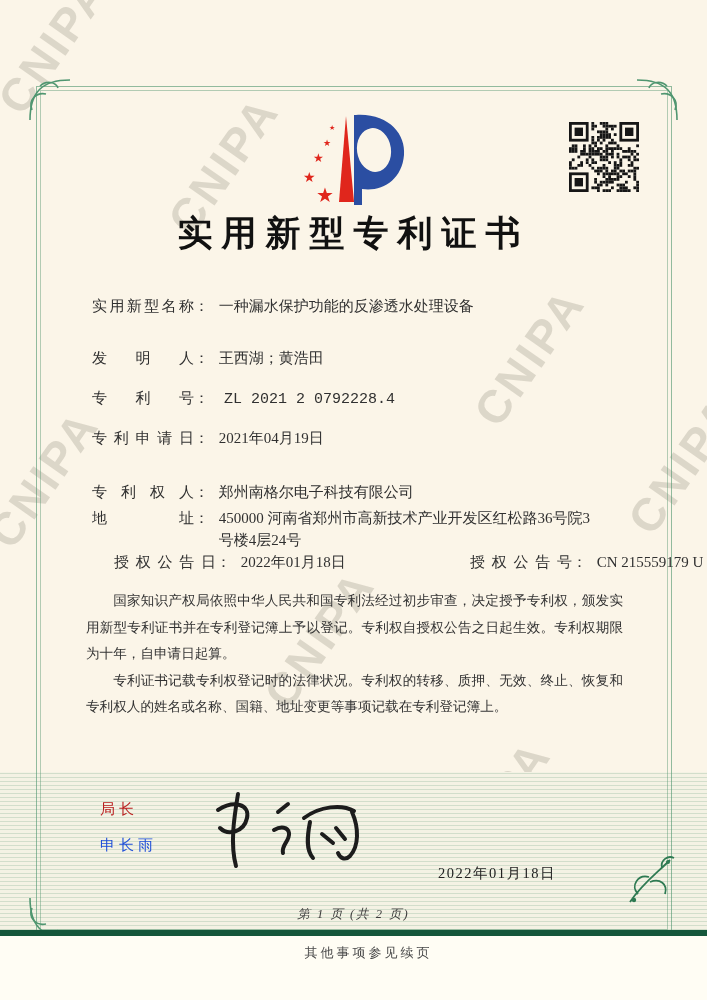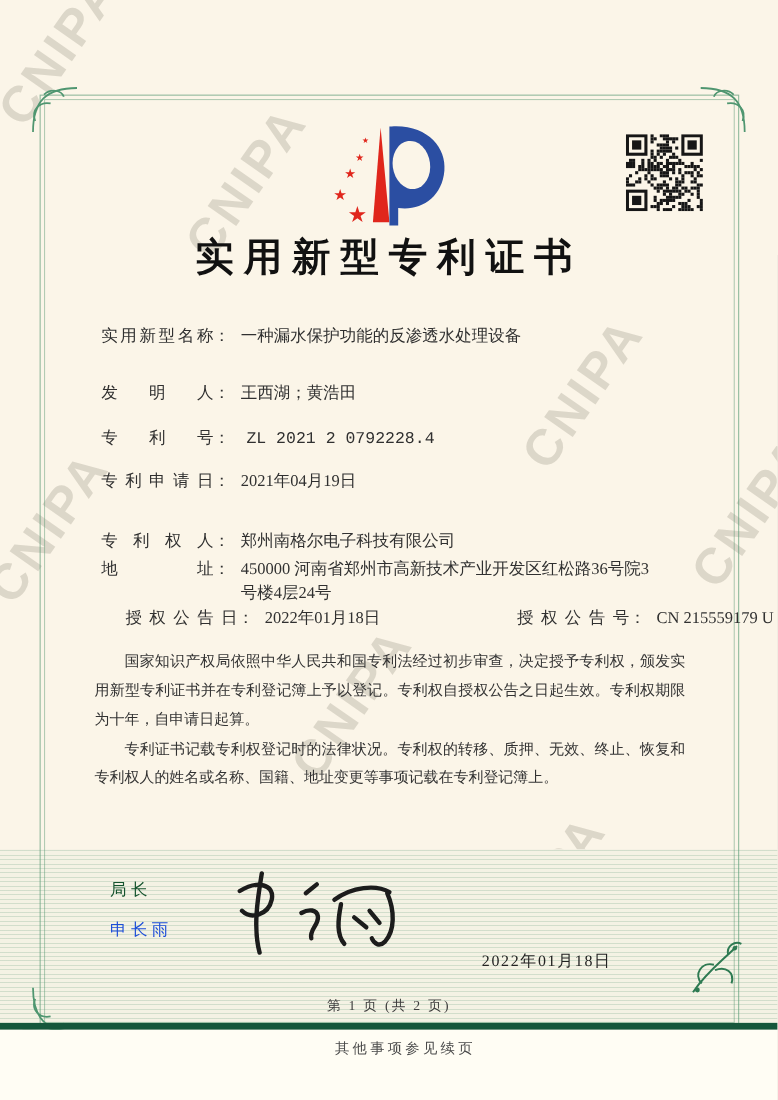--- a/index.html
+++ b/index.html
@@ -36,27 +36,27 @@
   .frow{position:absolute;left:92px;z-index:2;font-size:15px;line-height:1.45;color:#303030;}
   .flabel{display:inline-block;width:102px;text-align:justify;text-align-last:justify;vertical-align:top;}
   .fcolon{display:inline-block;vertical-align:top;}
   .fvalue{display:inline-block;margin-left:6px;max-width:385px;vertical-align:top;}
   .grant-right{position:absolute;left:356px;top:0;white-space:nowrap;}
   
   .paras{position:absolute;left:86px;top:588px;width:537px;z-index:2;
          font-size:13.6px;line-height:1.95;color:#333;text-align:justify;}
   .paras p{margin:0;text-indent:2em;}
   
-  .sig-title{position:absolute;left:100px;top:800px;z-index:2;font-size:15px;letter-spacing:4px;color:#14532d;}
+  .sig-title{position:absolute;left:100px;top:800px;z-index:2;font-size:15px;letter-spacing:4px;color:#b91c1c;}
   .sig-name{position:absolute;left:100px;top:836px;z-index:2;font-size:15px;letter-spacing:4px;color:#1d4ed8;}
   .sig-script{position:absolute;left:200px;top:786px;width:175px;height:92px;z-index:2;}
   .grant-date-bottom{position:absolute;left:438px;top:864px;z-index:2;font-size:14.5px;letter-spacing:1.5px;color:#222;}
   .floral{position:absolute;left:622px;top:850px;width:56px;height:58px;z-index:2;color:#2e7a52;}
   .page-info{position:absolute;left:0;top:906px;width:707px;text-align:center;z-index:2;
-             font-size:12.5px;letter-spacing:2px;color:#3c3c3c;}
+             font-size:12.5px;letter-spacing:2px;color:#3c3c3c;font-style:italic;}
   .foot-note{position:absolute;left:0;top:944px;width:707px;text-align:center;z-index:3;
              font-size:13px;letter-spacing:3px;color:#4a4a4a;padding-left:15px;}
 </style>
 </head>
 <body>
 
 <div class="page">
 
   <span class="wm" style="left:-24px;top:18px;">CNIPA</span>
   <span class="wm" style="left:146px;top:138px;">CNIPA</span>

